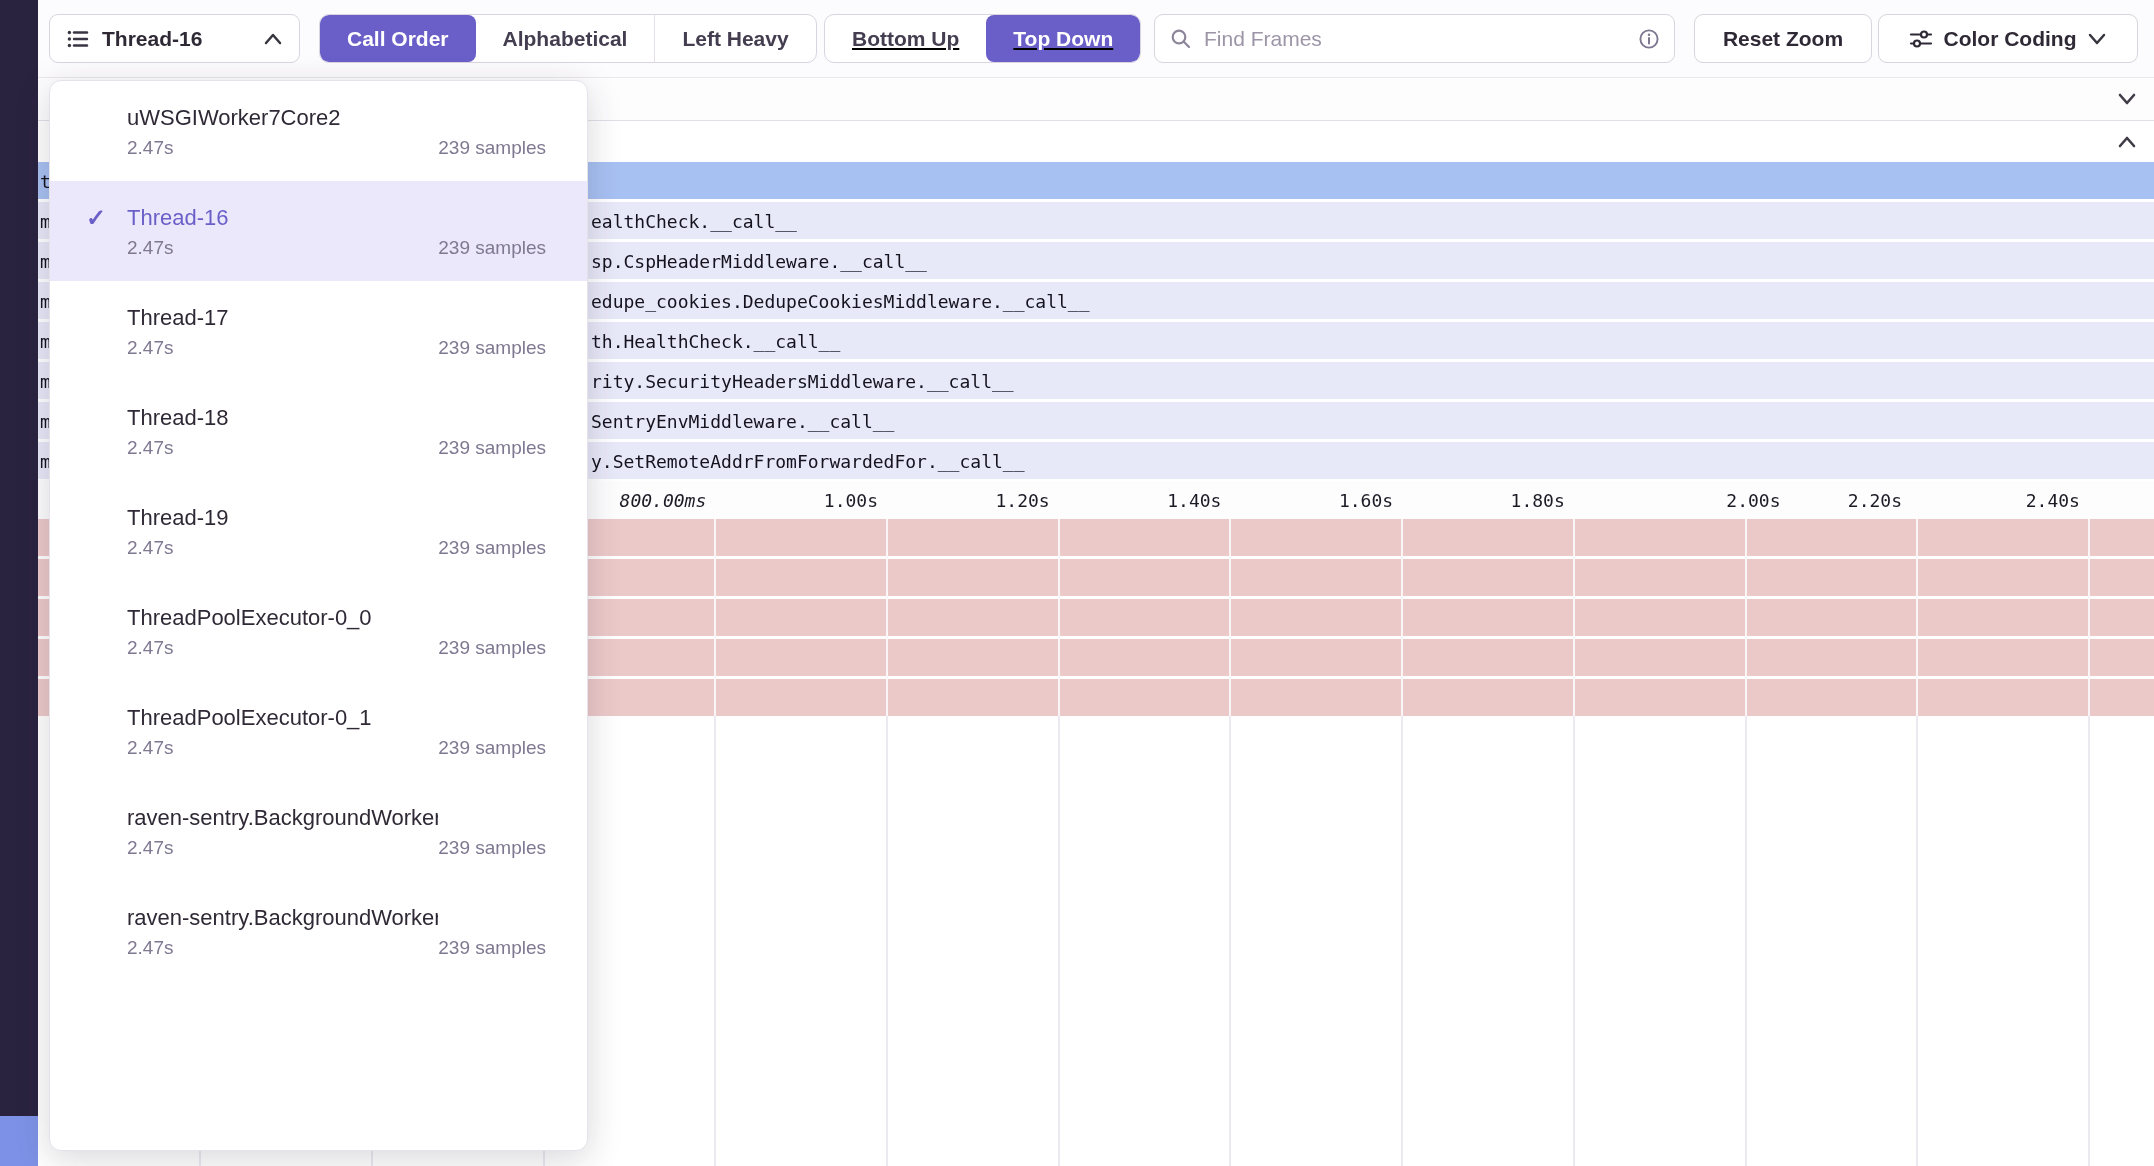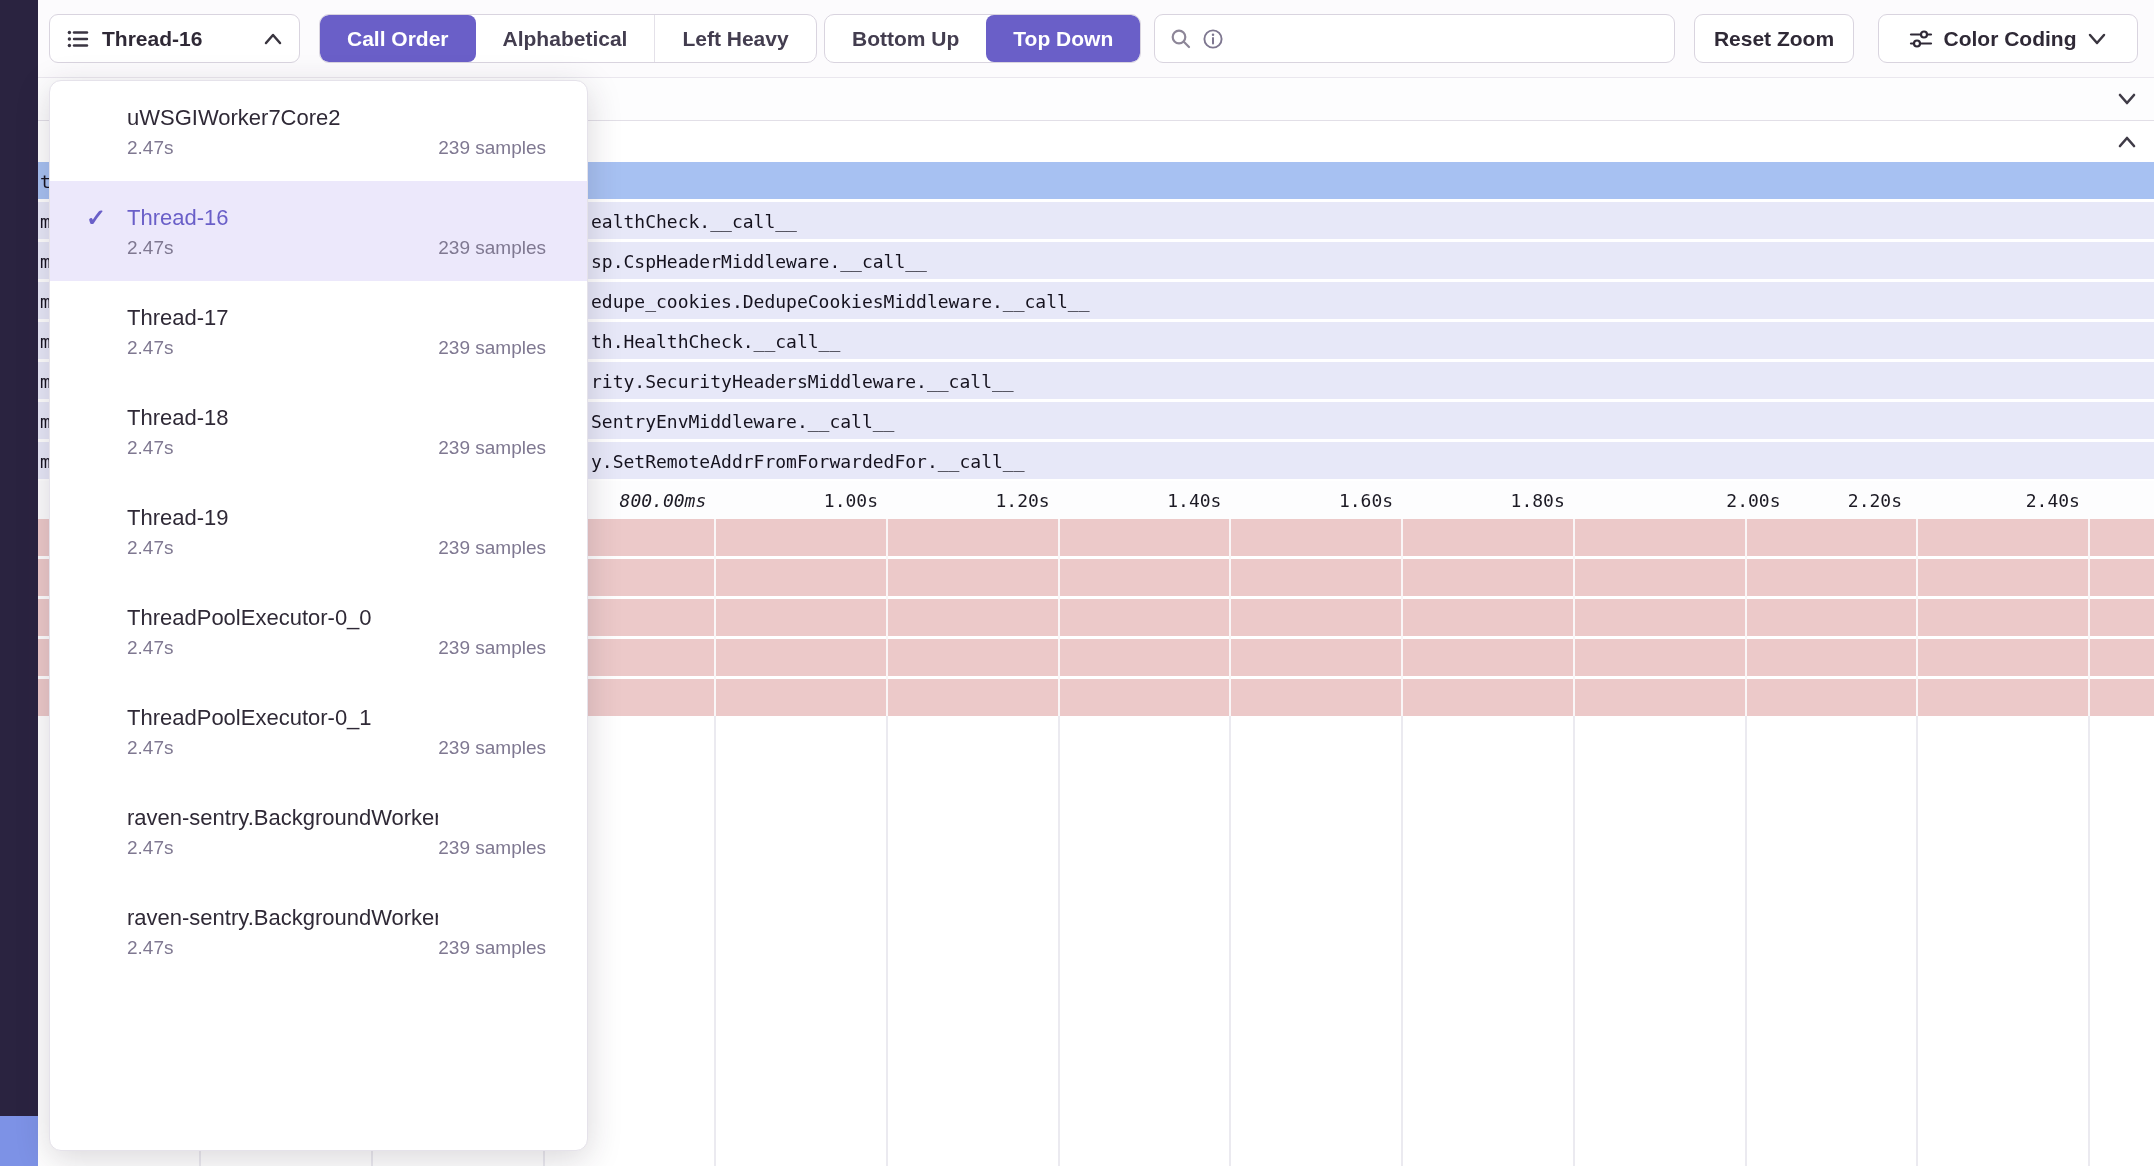--- a/index.html
+++ b/index.html
@@ -15,32 +15,32 @@
            border-bottom:1px solid #eae7ee;z-index:10;}
   .toolbar .btn{position:absolute;top:14px;height:49px;background:#fff;border:1px solid #d9d4df;
       border-radius:9px;font-family:inherit;font-size:21px;font-weight:700;color:#2f2936;
       display:flex;align-items:center;cursor:pointer;box-sizing:border-box;}
   .thread-btn{left:11px;width:251px;background:#f5f3f8;padding:0 16px;gap:12px;}
   .thread-btn .lbl{flex:0 0 auto;}
   .thread-btn .chev{margin-left:auto;}
   .seg-group{position:absolute;top:14px;height:49px;display:inline-flex;align-items:stretch;
       background:#fff;border:1px solid #d9d4df;border-radius:10px;overflow:hidden;box-sizing:border-box;}
   #order-group{left:281px;}
-  #direction-group{left:786px;}
+  #direction-group{left:786px;text-decoration:underline;}
   .seg{border:none;background:transparent;font-family:inherit;font-size:21px;font-weight:600;
       color:#433d4f;padding:0 27px;cursor:pointer;display:flex;align-items:center;}
   .seg.div{border-left:1px solid #e4e1e9;}
   .seg.sel{background:var(--accent);color:#fff;border-radius:8px;font-weight:700;}
   .search-box{position:absolute;top:14px;left:1116px;width:521px;height:49px;background:#fff;
       border:1px solid #d9d4df;border-radius:9px;display:flex;align-items:center;
       padding:0 14px 0 15px;box-sizing:border-box;gap:10px;}
   .search-box input{flex:1;border:none;outline:none;font-family:inherit;font-size:21px;
       color:#2f2936;background:transparent;min-width:0;}
   .search-box input::placeholder{color:#9c95a7;}
-  .reset-btn{left:1656px;width:160px;justify-content:center;}
+  .reset-btn{left:1656px;width:178px;justify-content:center;}
   .color-btn{left:1840px;width:260px;justify-content:center;gap:11px;}
 
   svg{display:block;}
 
   
   .flame-area{position:absolute;left:38px;top:0;right:0;bottom:0;background:#fff;z-index:1;}
   .strip{position:absolute;left:0;right:0;display:flex;align-items:center;
          justify-content:flex-end;padding-right:16px;box-sizing:border-box;}
   .minimap-strip{top:77px;height:44px;background:#fdfdfe;border-bottom:1px solid #e2dfe7;}
   .flame-header{top:121px;height:41px;background:#fff;}
@@ -216,20 +216,21 @@
     <div class="seg-group" id="direction-group">
         <button class="seg">Bottom Up</button>
         <button class="seg sel">Top Down</button>
       </div>
 
     <div class="search-box">
       <svg width="22" height="22" viewBox="0 0 22 22">
         <circle cx="9" cy="9" r="6.3" fill="none" stroke="#8d8698" stroke-width="2.2"></circle>
         <line x1="13.8" y1="13.8" x2="19" y2="19" stroke="#8d8698" stroke-width="2.2" stroke-linecap="round"></line>
       </svg>
+      <input placeholder="Find Frames" style="">
       <svg width="22" height="22" viewBox="0 0 22 22">
         <circle cx="11" cy="11" r="8.6" fill="none" stroke="#7e7790" stroke-width="1.9"></circle>
         <line x1="11" y1="10" x2="11" y2="15.4" stroke="#7e7790" stroke-width="2" stroke-linecap="round"></line>
         <circle cx="11" cy="6.7" r="1.25" fill="#7e7790"></circle>
       </svg>
     </div>
 
     <button class="btn reset-btn">Reset Zoom</button>
 
     <button class="btn color-btn">

